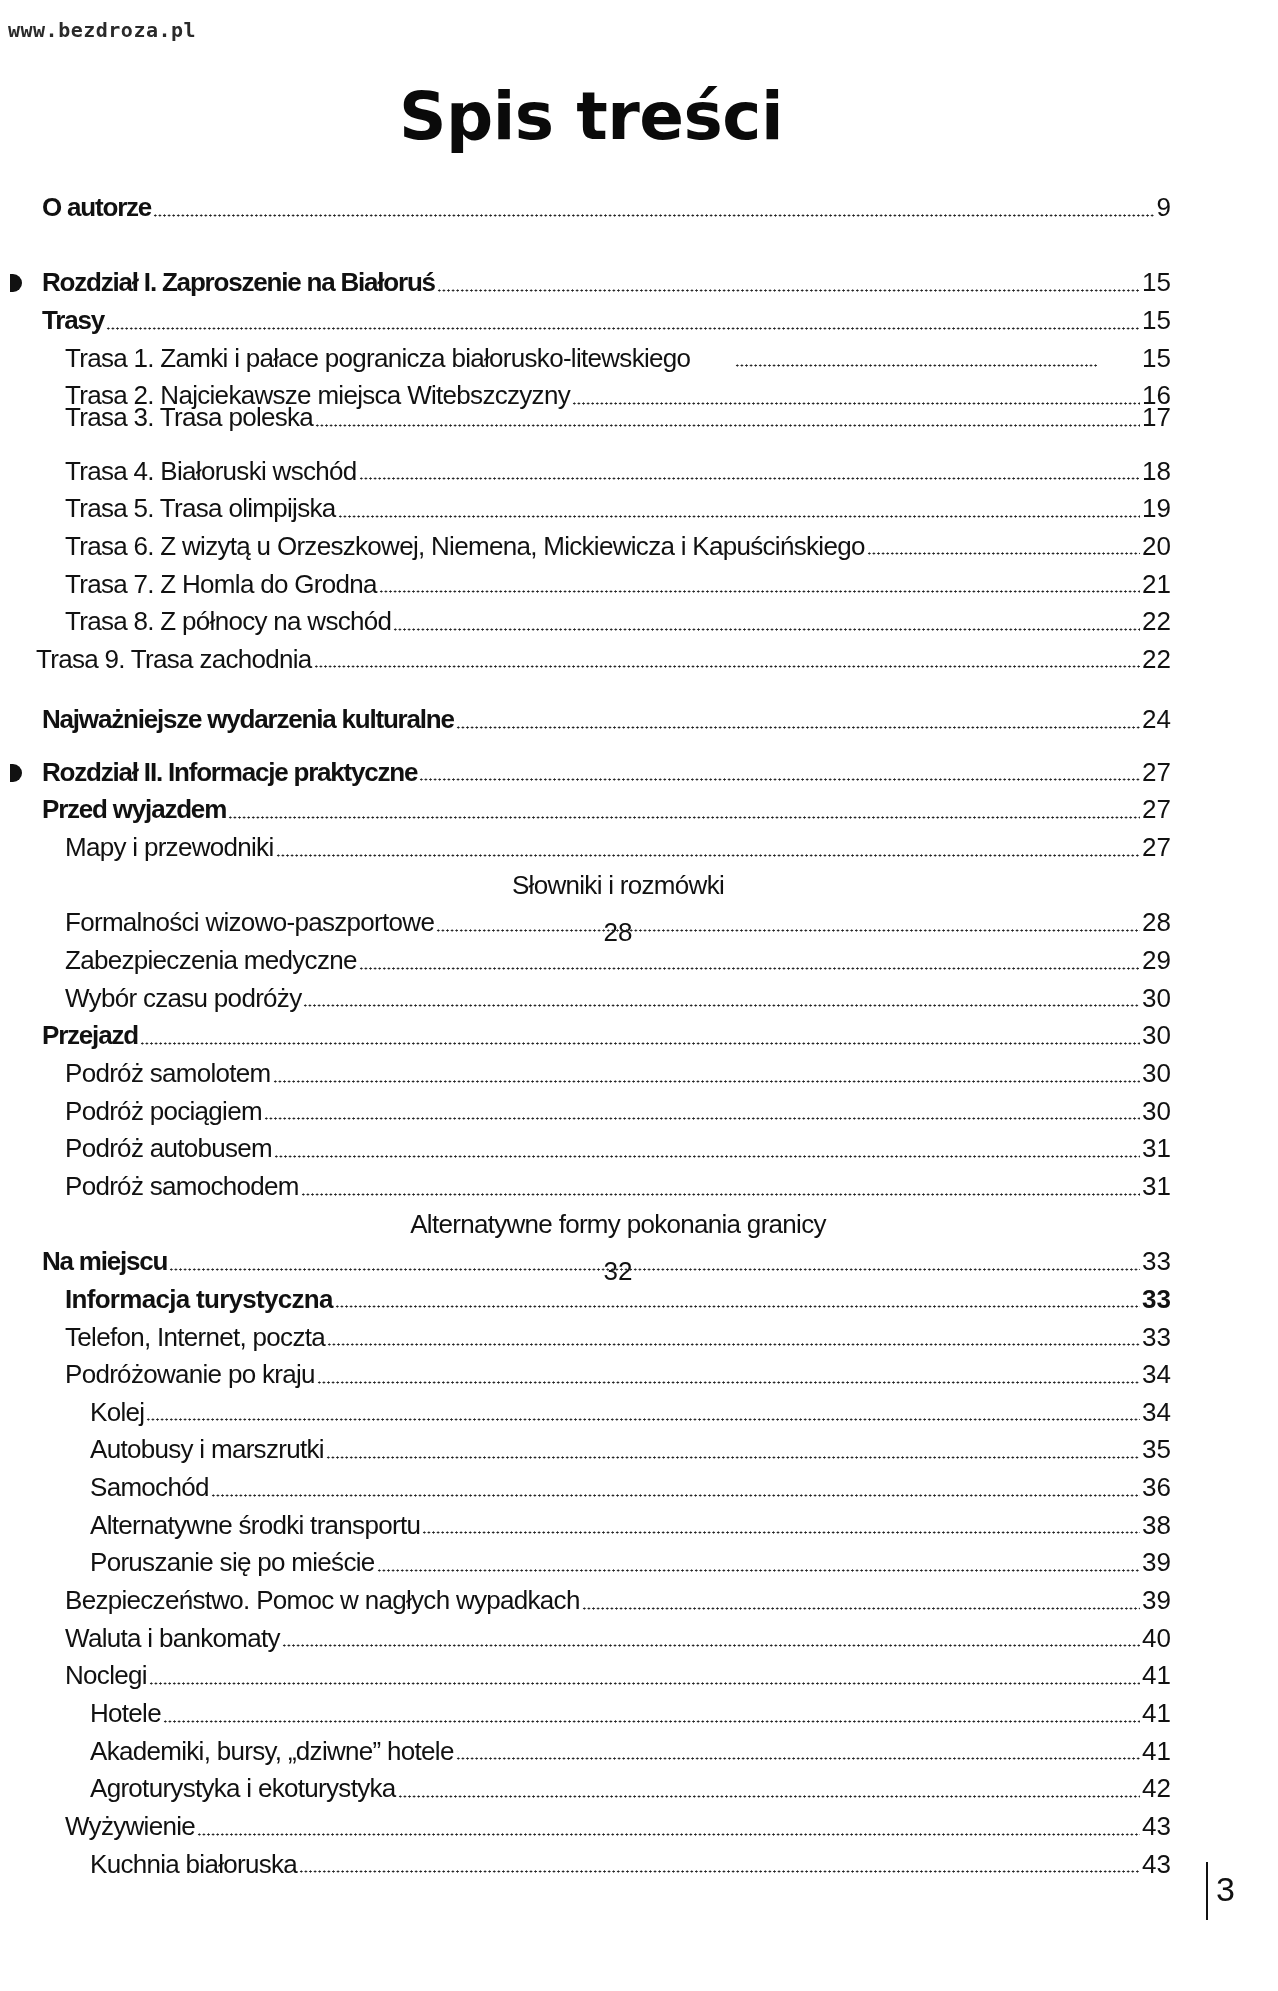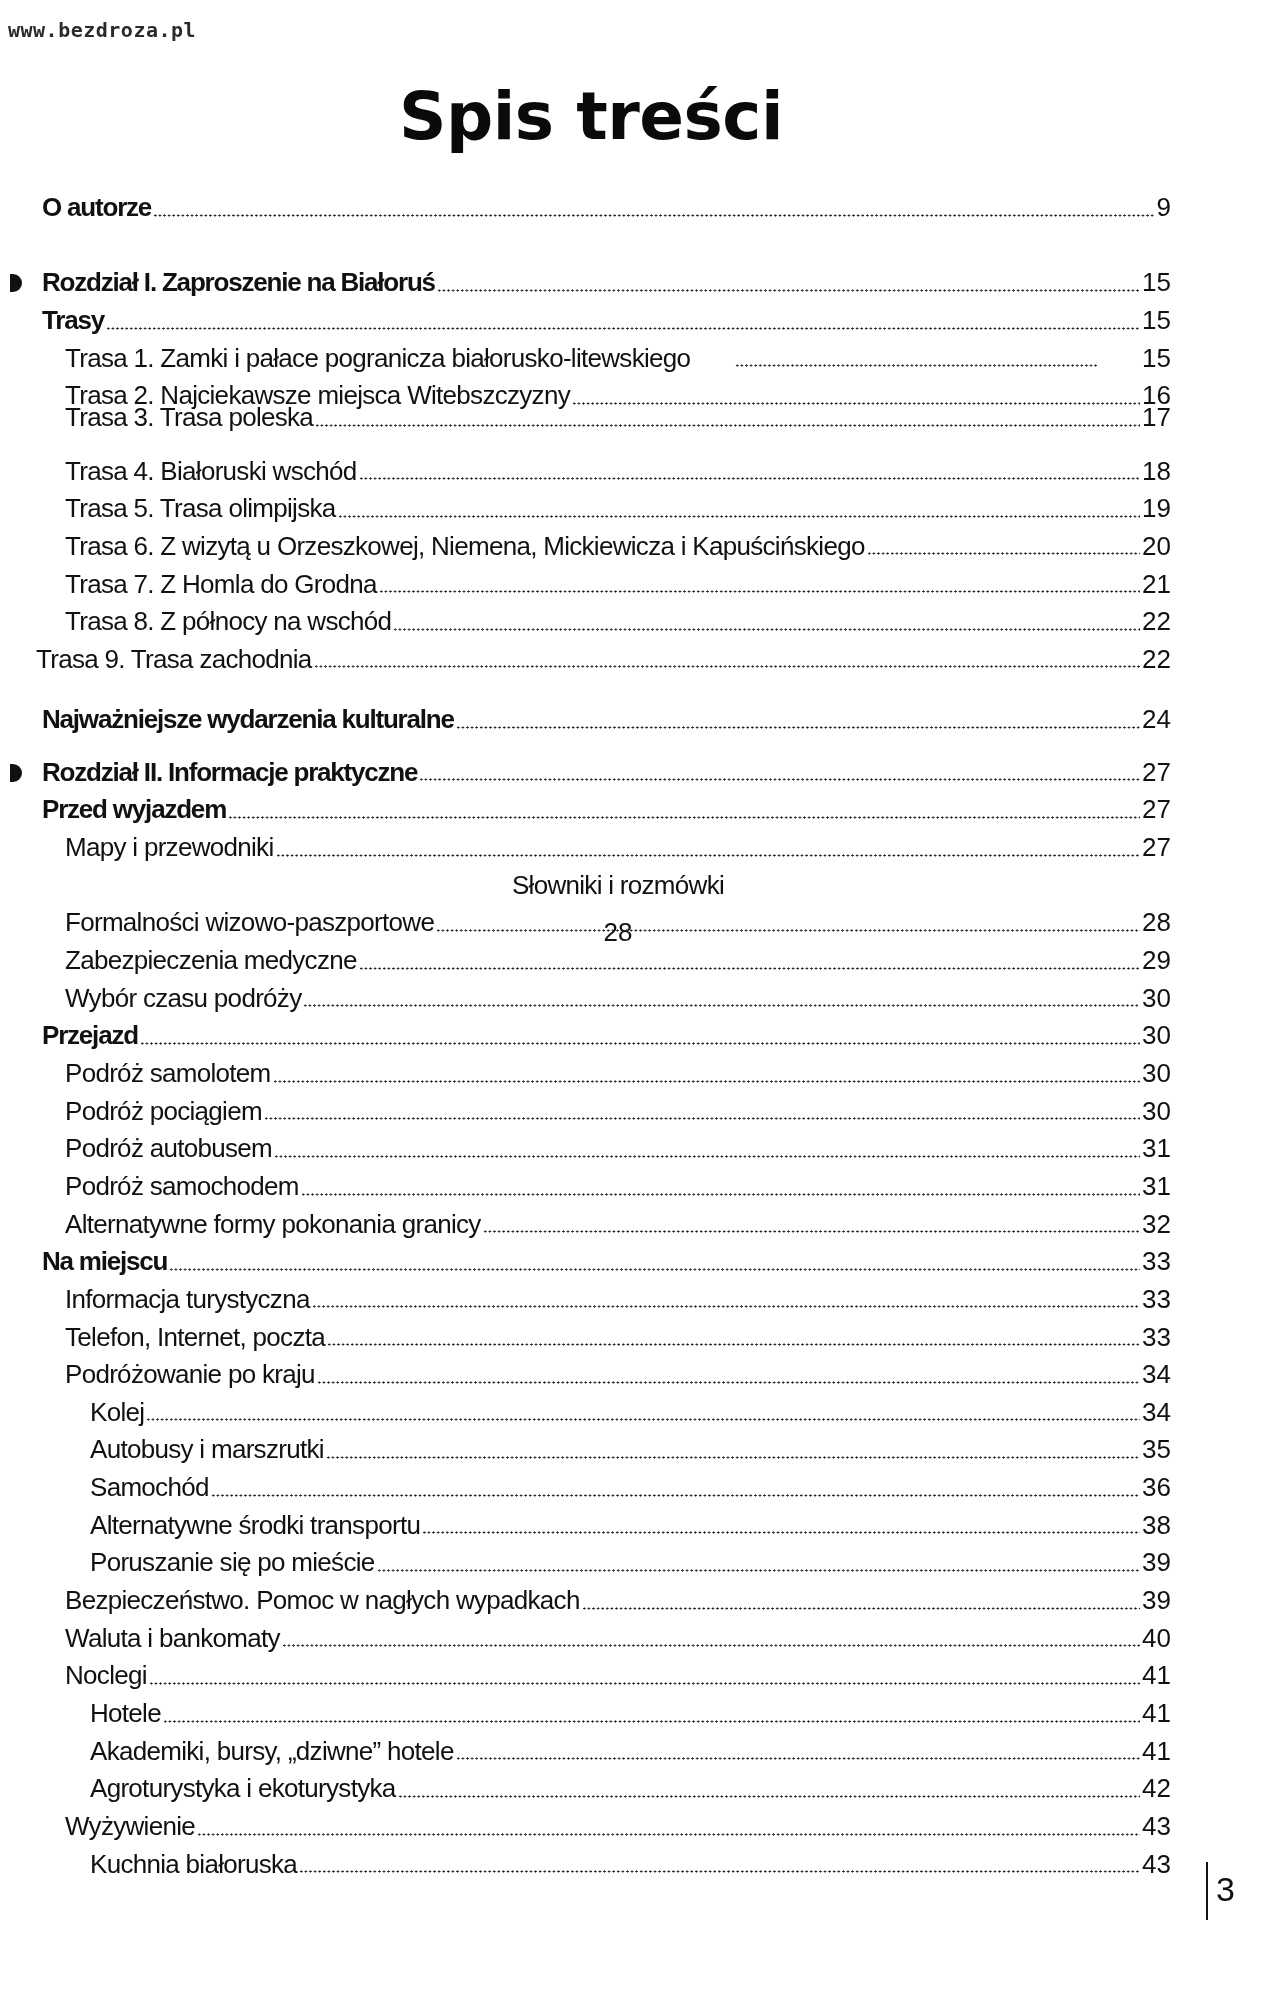--- a/index.html
+++ b/index.html
@@ -168,31 +168,31 @@
     <div class="row lvl2" style="top: 941.25px;">
       <span class="label">Podróż autobusem</span>
       <span class="leader"></span>
       <span class="page">31</span>
     </div>
     <div class="row lvl2" style="top: 978.9px;">
       <span class="label">Podróż samochodem</span>
       <span class="leader"></span>
       <span class="page">31</span>
     </div>
-    <div class="row lvl2" style="top: 1016.55px;">
+    <div class="row lvl2" style="top: 1016.55px; flex-direction: column;">
       <span class="label">Alternatywne formy pokonania granicy</span>
       <span class="leader"></span>
       <span class="page">32</span>
     </div>
     <div class="row lvl1 bold" style="top: 1054.2px;">
       <span class="label">Na miejscu</span>
       <span class="leader"></span>
       <span class="page">33</span>
     </div>
-    <div class="row lvl2" style="top: 1091.85px;">
+    <div class="row lvl2" style="top: 1091.85px; font-weight: bold;">
       <span class="label">Informacja turystyczna</span>
       <span class="leader"></span>
       <span class="page">33</span>
     </div>
     <div class="row lvl2" style="top: 1129.5px;">
       <span class="label">Telefon, Internet, poczta</span>
       <span class="leader"></span>
       <span class="page">33</span>
     </div>
     <div class="row lvl2" style="top: 1167.15px;">

